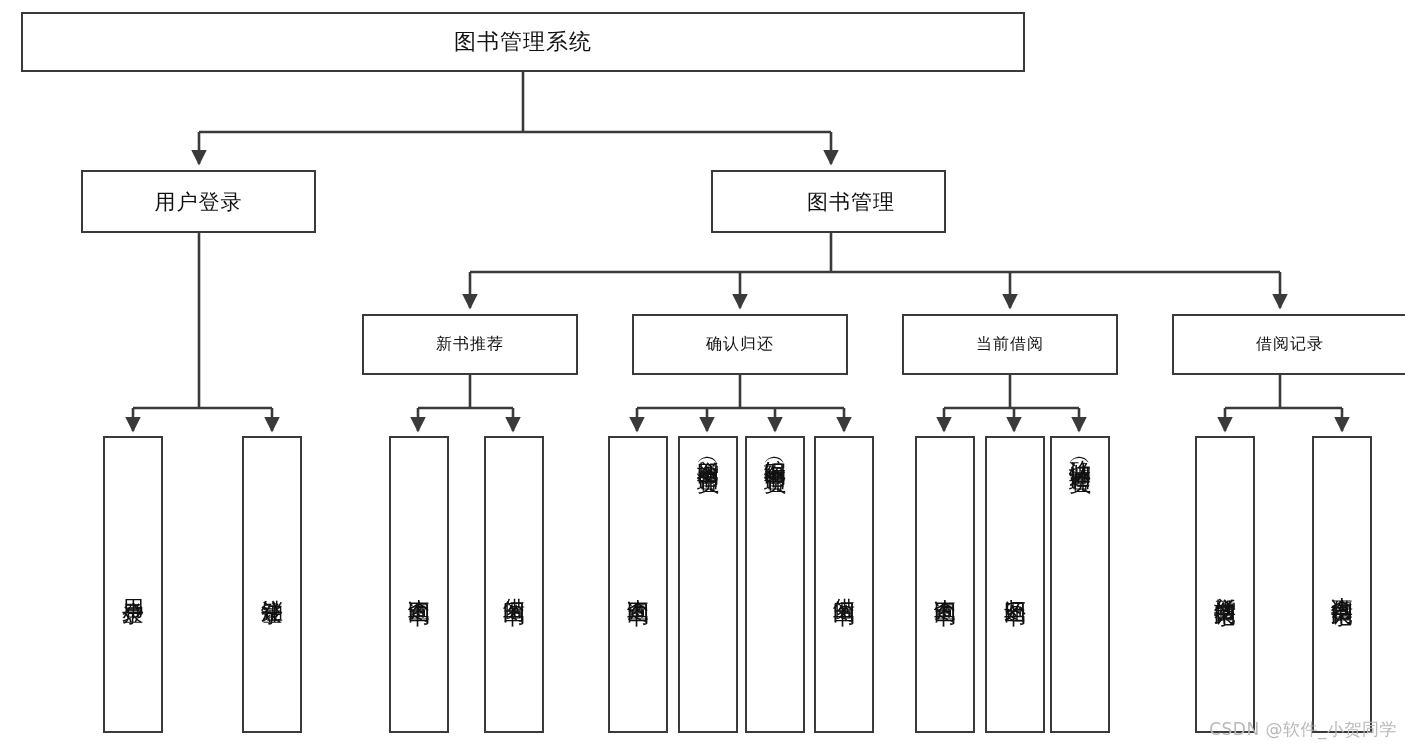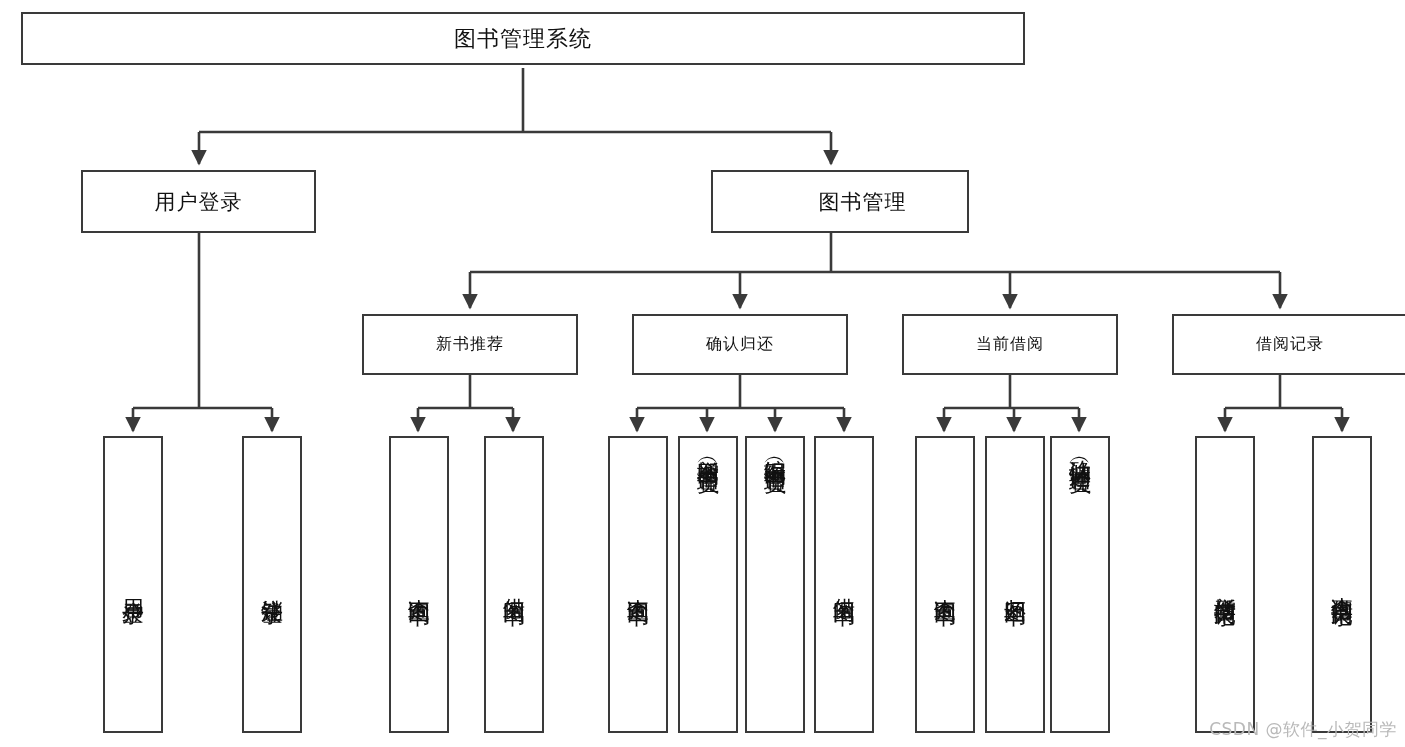--- a/index.html
+++ b/index.html
@@ -125,28 +125,28 @@
       <path d="M 1014 408 L 1014 431" marker-end="url(#arrow)"></path>
       <path d="M 1079 408 L 1079 431" marker-end="url(#arrow)"></path>
 
       <path d="M 1280 375 L 1280 408"></path>
       <path d="M 1225 408 L 1342 408"></path>
       <path d="M 1225 408 L 1225 431" marker-end="url(#arrow)"></path>
       <path d="M 1342 408 L 1342 431" marker-end="url(#arrow)"></path>
     </g>
   </svg>
 
-  <div class="node root" style="left:21px; top:12px; width:1004px; height:53px;">
+  <div class="node root" style="left:21px; top:12px; width:1004px; height:60px;">
     <span class="htext">图书管理系统</span>
   </div>
 
   <div class="node lvl1" style="left:81px; top:170px; width:235px; height:63px;">
     <span class="htext">用户登录</span>
   </div>
-  <div class="node lvl1" style="left:711px; top:170px; width:258px; height:63px;padding-left:45px;">
+  <div class="node lvl1" style="left:711px; top:170px; width:235px; height:63px;padding-left:45px;">
     <span class="htext">图书管理</span>
   </div>
 
   <div class="node lvl2" style="left:362px; top:314px; width:216px; height:61px;">
     <span class="htext">新书推荐</span>
   </div>
   <div class="node lvl2" style="left:632px; top:314px; width:216px; height:61px;">
     <span class="htext">确认归还</span>
   </div>
   <div class="node lvl2" style="left:902px; top:314px; width:216px; height:61px;font-family:Liberation Mono, monospace;">

